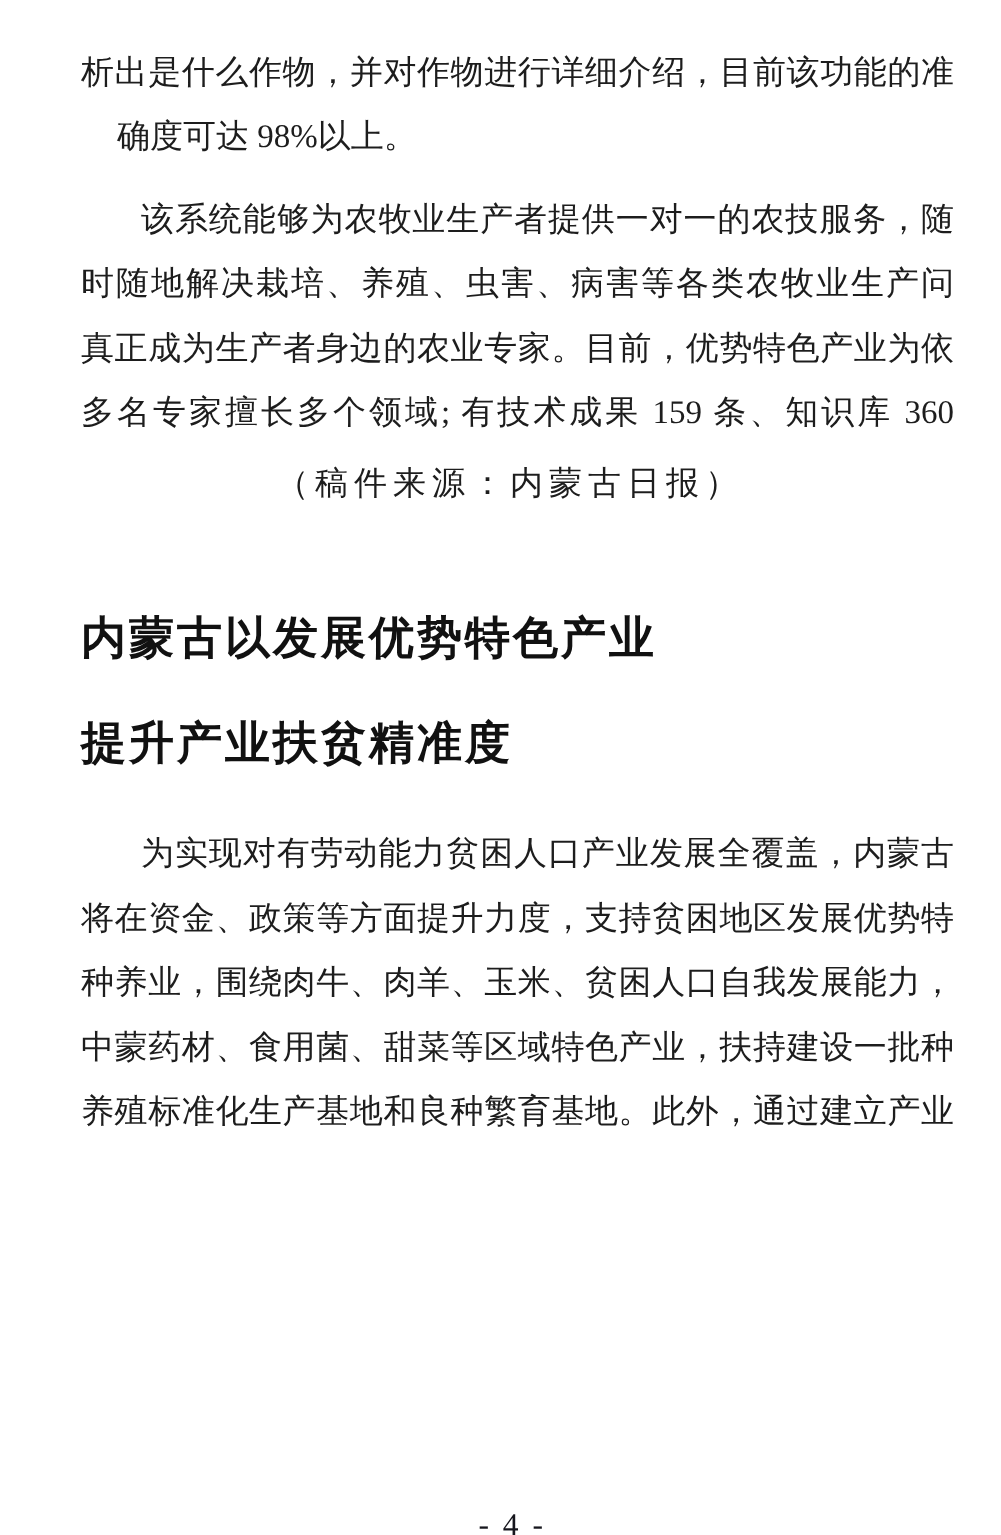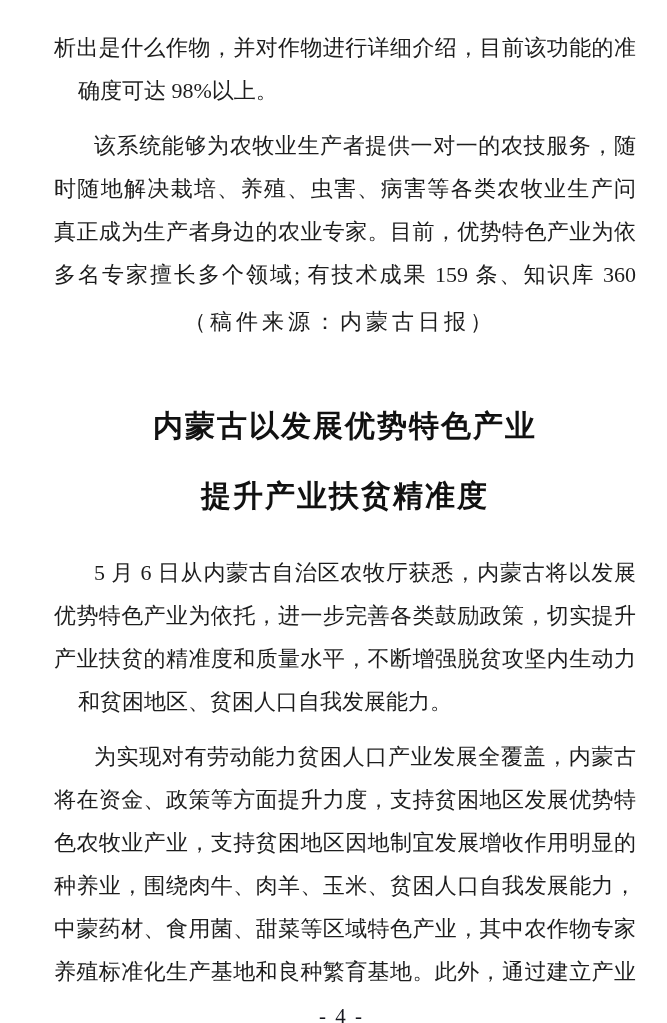--- a/index.html
+++ b/index.html
@@ -40,21 +40,20 @@
   .source-line {
     font-size: 22px;
     line-height: 43px;
     height: 43px;
     text-align: center;
     letter-spacing: 4px;
     padding-right: 14px;
   }
   .title-block {
     margin-top: 48px;
-    text-align: center;
   }
   .title-line {
     font-size: 30px;
     font-weight: bold;
     line-height: 62px;
     letter-spacing: 2px;
     color: #111111;
   }
   .para-a1 { margin-top: 8px; }
   .para-a2 { margin-top: 4px; }
@@ -87,32 +86,25 @@
       <div class="line">多名专家擅长多个领域; 有技术成果 159 条、知识库 360 条。</div>
     </div>
 
     <div class="source-line">（稿件来源：内蒙古日报）</div>
 
     <div class="title-block">
       <div class="title-line">内蒙古以发展优势特色产业</div>
       <div class="title-line">提升产业扶贫精准度</div>
     </div>
 
-    <div class="para para-a1">
-      <div class="line indent">5 月 6 日从内蒙古自治区农牧厅获悉，内蒙古将以发展</div>
-      <div class="line">优势特色产业为依托，进一步完善各类鼓励政策，切实提升</div>
-      <div class="line">产业扶贫的精准度和质量水平，不断增强脱贫攻坚内生动力</div>
-      <div class="line end">和贫困地区、贫困人口自我发展能力。</div>
-    </div>
 
     <div class="para para-a2">
       <div class="line indent">为实现对有劳动能力贫困人口产业发展全覆盖，内蒙古</div>
       <div class="line">将在资金、政策等方面提升力度，支持贫困地区发展优势特</div>
-      <div class="line">色农牧业产业，支持贫困地区因地制宜发展增收作用明显的</div>
       <div class="line">种养业，围绕肉牛、肉羊、玉米、贫困人口自我发展能力，</div>
-      <div class="line">中蒙药材、食用菌、甜菜等区域特色产业，其中农作物专家</div>
+      <div class="line">中蒙药材、食用菌、甜菜等区域特色产业，扶持建设一批种</div>
       <div class="line">养殖标准化生产基地和良种繁育基地。此外，通过建立产业</div>
     </div>
 
   </div>
 
   <div class="footer">- 4 -</div>
 </div>
 
 </body></html>

